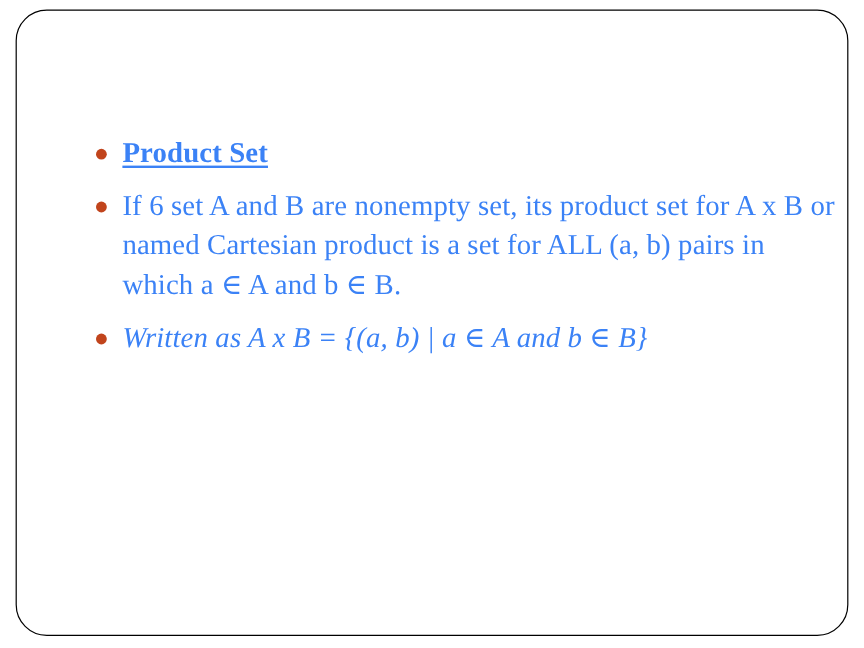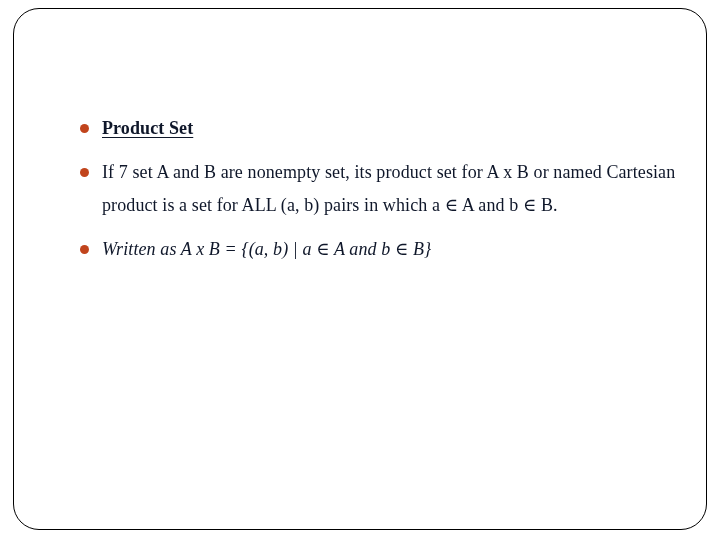--- a/index.html
+++ b/index.html
@@ -40,23 +40,23 @@
     position: absolute;
     left: 72px;
     top: 112px;
     width: 624px;
   }
 
   .bullet-item {
     position: relative;
     padding-left: 30px;
     margin-bottom: 11px;
-    font-size: 18px;
+    font-size: 24px;
     line-height: 33px;
-    color: #0f172a;
+    color: #3b82f6;
     letter-spacing: 0.1px;
   }
   .bullet-item:last-child {
     margin-bottom: 0;
     font-style: italic;
   }
 
   
   .marker {
     position: absolute;
@@ -88,21 +88,21 @@
   <div class="content" style="color: rgb(0, 0, 0);">
 
     <div class="bullet-item">
       <span class="marker" style="background: rgb(193, 68, 28);"></span>
       <span class="item-text heading">Product Set</span>
     </div>
 
 
     <div class="bullet-item">
       <span class="marker" style="background: rgb(193, 68, 28);"></span>
-      <span class="item-text">If 7 set A and B are nonempty set, its product set for A x B or named Cartesian product is a set for ALL (a, b) pairs in which a ∈ A and b ∈ B.</span>
+      <span class="item-text">If 6 set A and B are nonempty set, its product set for A x B or named Cartesian product is a set for ALL (a, b) pairs in which a ∈ A and b ∈ B.</span>
     </div>
 
     <div class="bullet-item">
       <span class="marker" style="background: rgb(193, 68, 28);"></span>
       <span class="item-text">Written as A x B = {(a, b) | a ∈ A and b ∈ B}</span>
     </div>
 
   </div>
 </div>
 

